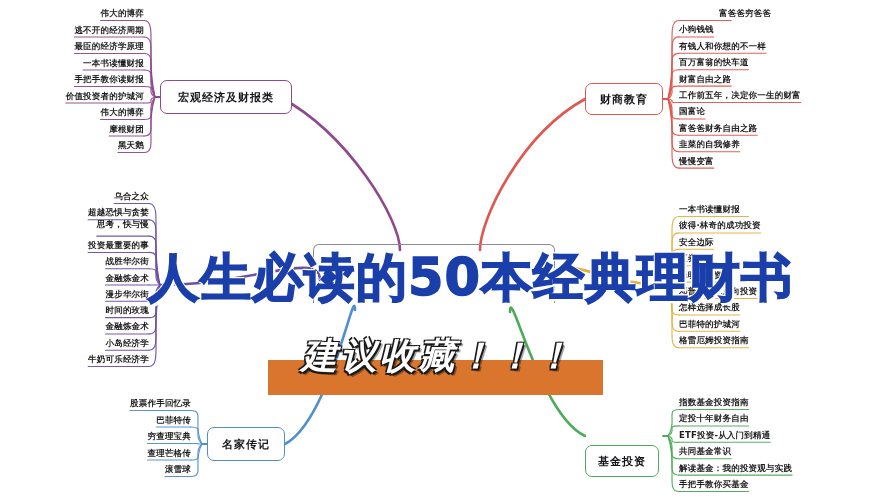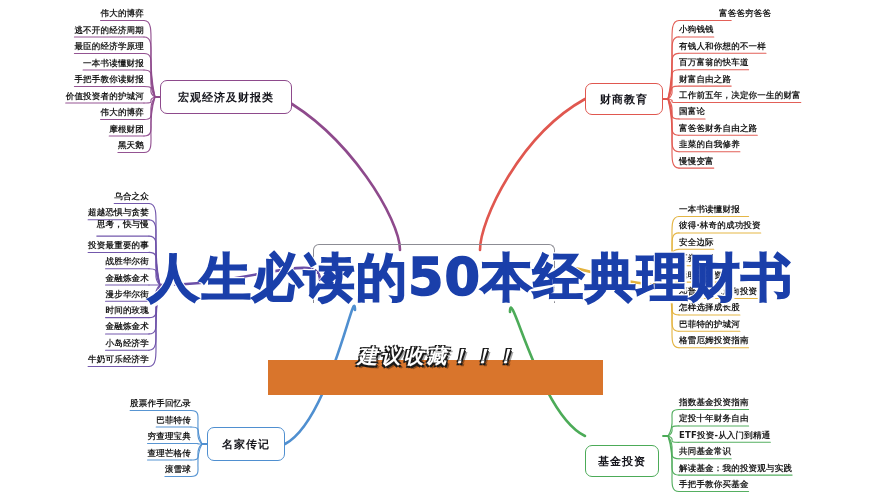--- a/index.html
+++ b/index.html
@@ -85,21 +85,21 @@
     position: absolute;
     left: 268px; top: 360px;
     width: 335px; height: 35px;
     background: #d9752c;
   }
   #sub-title {
     position: absolute;
     left: 238px; top: 337px;
     width: 400px;
     text-align: center;
-    font-size: 20px;
+    font-size: 36px;
     line-height: 38px;
     font-weight: 900;
     font-style: italic;
     color: #ffffff;
     letter-spacing: 3px;
     text-shadow:
       1.6px 1.6px 0 #1a1a1a,
       -1.4px -1.4px 0 #1a1a1a,
       1.6px -1.4px 0 #1a1a1a,
       -1.4px 1.6px 0 #1a1a1a,

